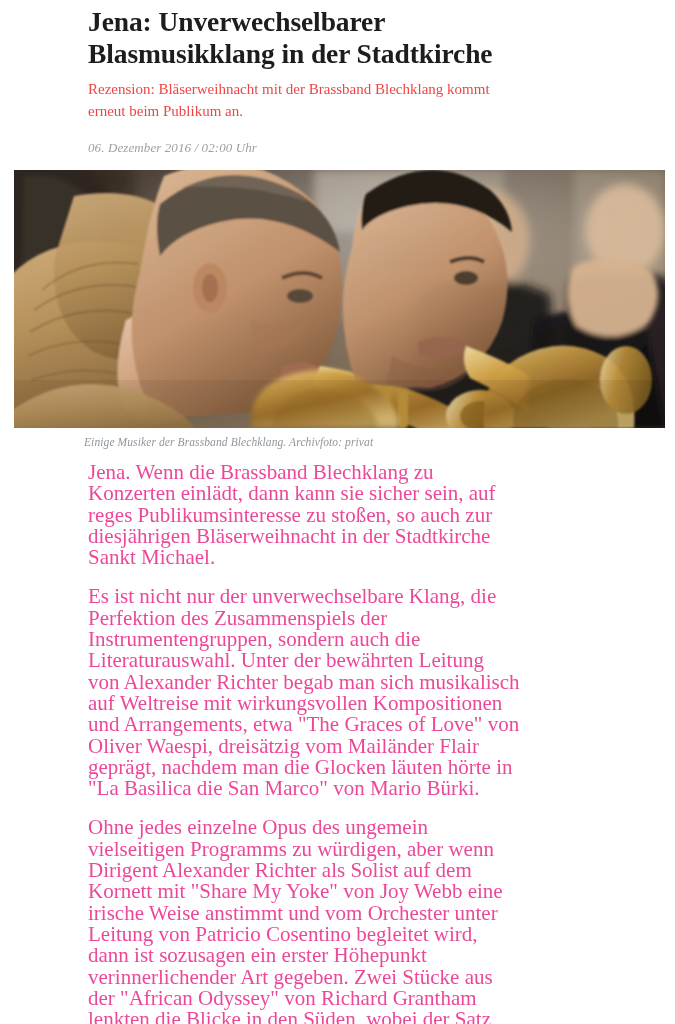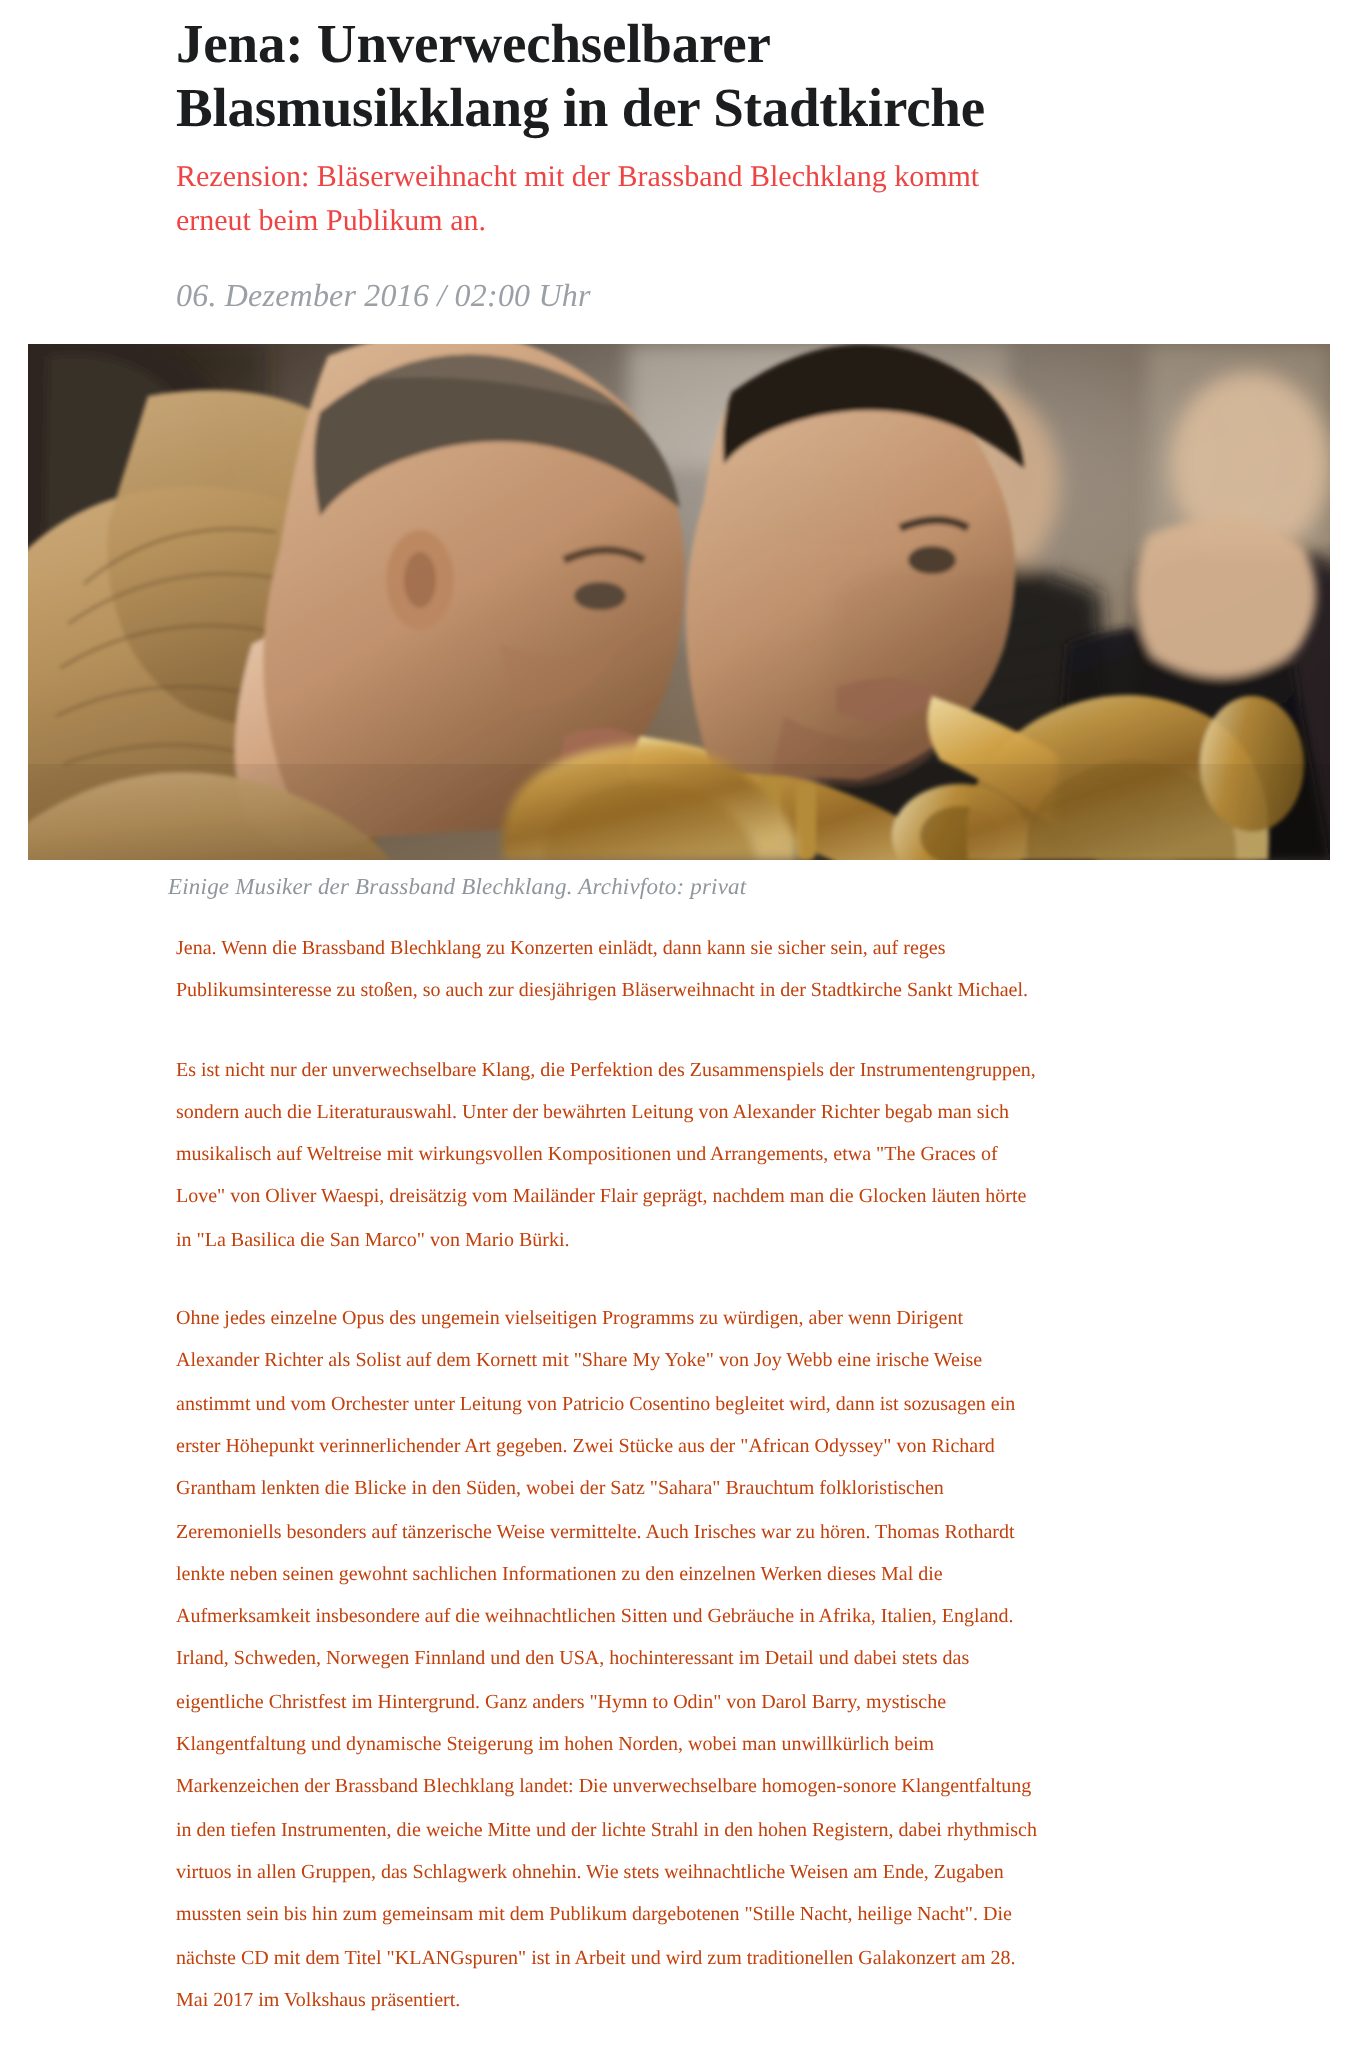--- a/index.html
+++ b/index.html
@@ -45,21 +45,21 @@
     margin: 9px 0 0 0;
     font-size: 15px;
     line-height: 21.5px;
     color: #ef4444;
     max-width: 500px;
     font-family: "Liberation Serif", "DejaVu Serif", serif;
   }
 
   .timestamp {
     margin: 18px 0 0 0;
-    font-size: 16px;
+    font-size: 13px;
     font-style: italic;
     color: #9aa0a6;
     letter-spacing: 0.1px;
   }
 
   
   .figure {
     margin: 14px 0 0 0;
     padding: 0 10px 0 14px;
   }
@@ -86,23 +86,23 @@
     letter-spacing: 0.1px;
   }
 
   
   .article-body {
     padding: 14px 80px 0 88px;
   }
 
   .article-body p {
     margin: 0 0 18px 0;
-    font-size: 10px;
+    font-size: 21px;
     line-height: 21.3px;
-    color: #c2410c;
+    color: #ec4899;
     text-align: left;
     max-width: 506px;
   }
 </style>
 </head>
 <body>
 
 <div class="page">
 
   <div class="article-head">

